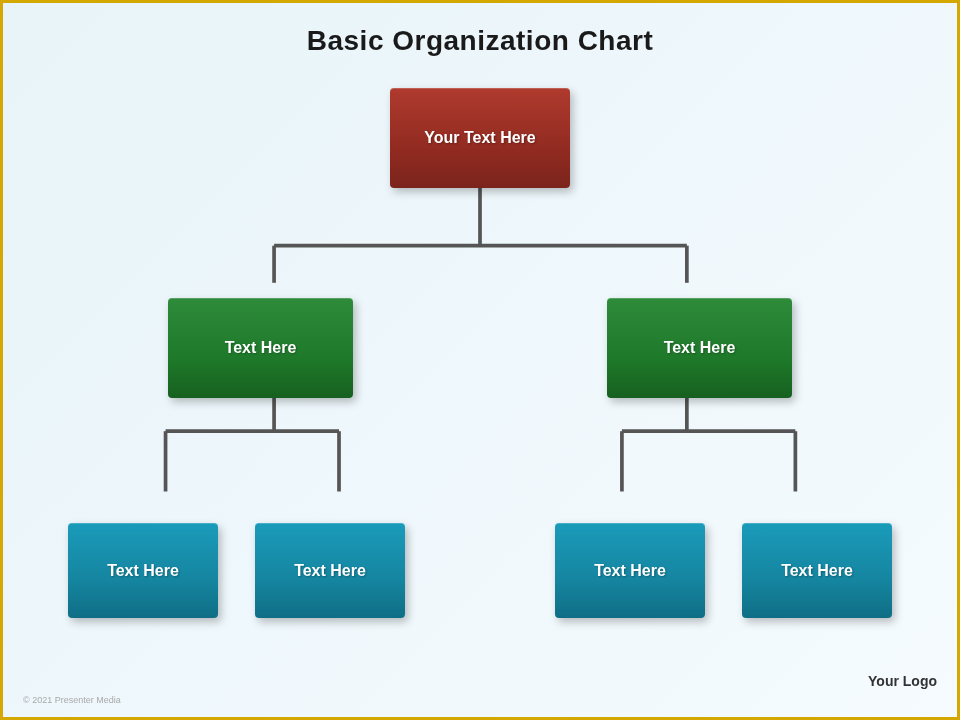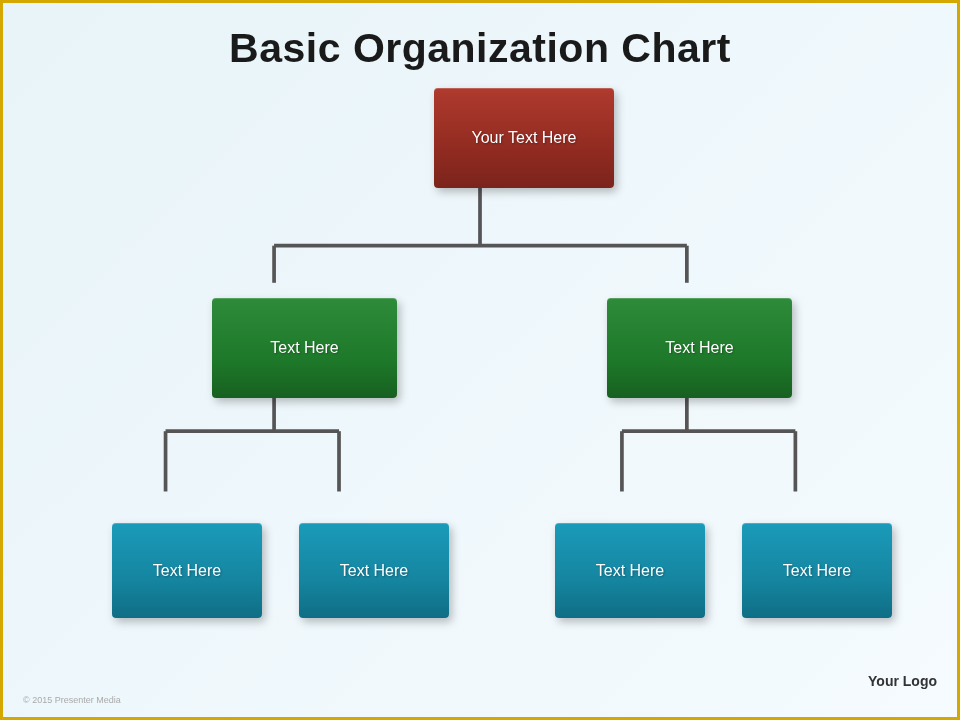--- a/index.html
+++ b/index.html
@@ -17,21 +17,21 @@
       width: 960px;
       height: 720px;
       background: linear-gradient(135deg, #e8f4f8 0%, #f5fbff 100%);
       border: 3px solid #d4a800;
       position: relative;
     }
 
     .title {
       text-align: center;
       padding-top: 22px;
-      font-size: 41px;
+      font-size: 28px;
       font-weight: 900;
       color: #1a1a1a;
       letter-spacing: 0.5px;
     }
 
     
     .chart {
       position: absolute;
       top: 85px;
       left: 0;
@@ -40,27 +40,26 @@
     }
 
     
     .box {
       position: absolute;
       display: flex;
       align-items: center;
       justify-content: center;
       text-align: center;
       font-size: 16px;
-      font-weight: normal;
+      font-weight: bold;
       color: #fff;
       border-radius: 4px;
       padding: 8px;
       text-shadow: 1px 1px 2px rgba(0,0,0,0.3);
       box-shadow: 3px 4px 8px rgba(0,0,0,0.25), inset 0 1px 0 rgba(255,255,255,0.2);
-      margin-left: 44px;
     }
 
     .box-root {
       background: linear-gradient(180deg, #b03a2e 0%, #922b21 60%, #7b241c 100%);
       width: 180px;
       height: 100px;
       left: 50%;
       transform: translateX(-50%);
       top: 0;
     }
@@ -195,14 +194,14 @@
     <div class="box box-br1">
       <span>Text  Here</span>
     </div>
     <div class="box box-br2">
       <span>Text  Here</span>
     </div>
 
   </div>
 
   <div class="logo">Your Logo</div>
-  <div class="watermark">© 2015 Presenter Media</div>
+  <div class="watermark">© 2021 Presenter Media</div>
 </div>
 
 </body></html>

